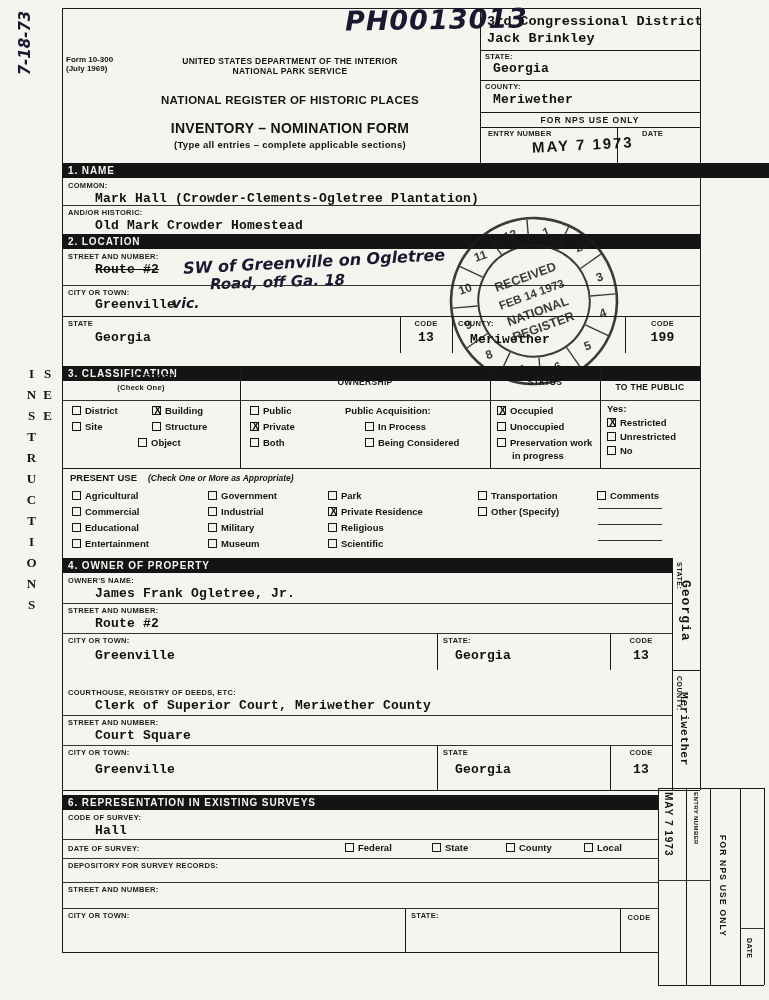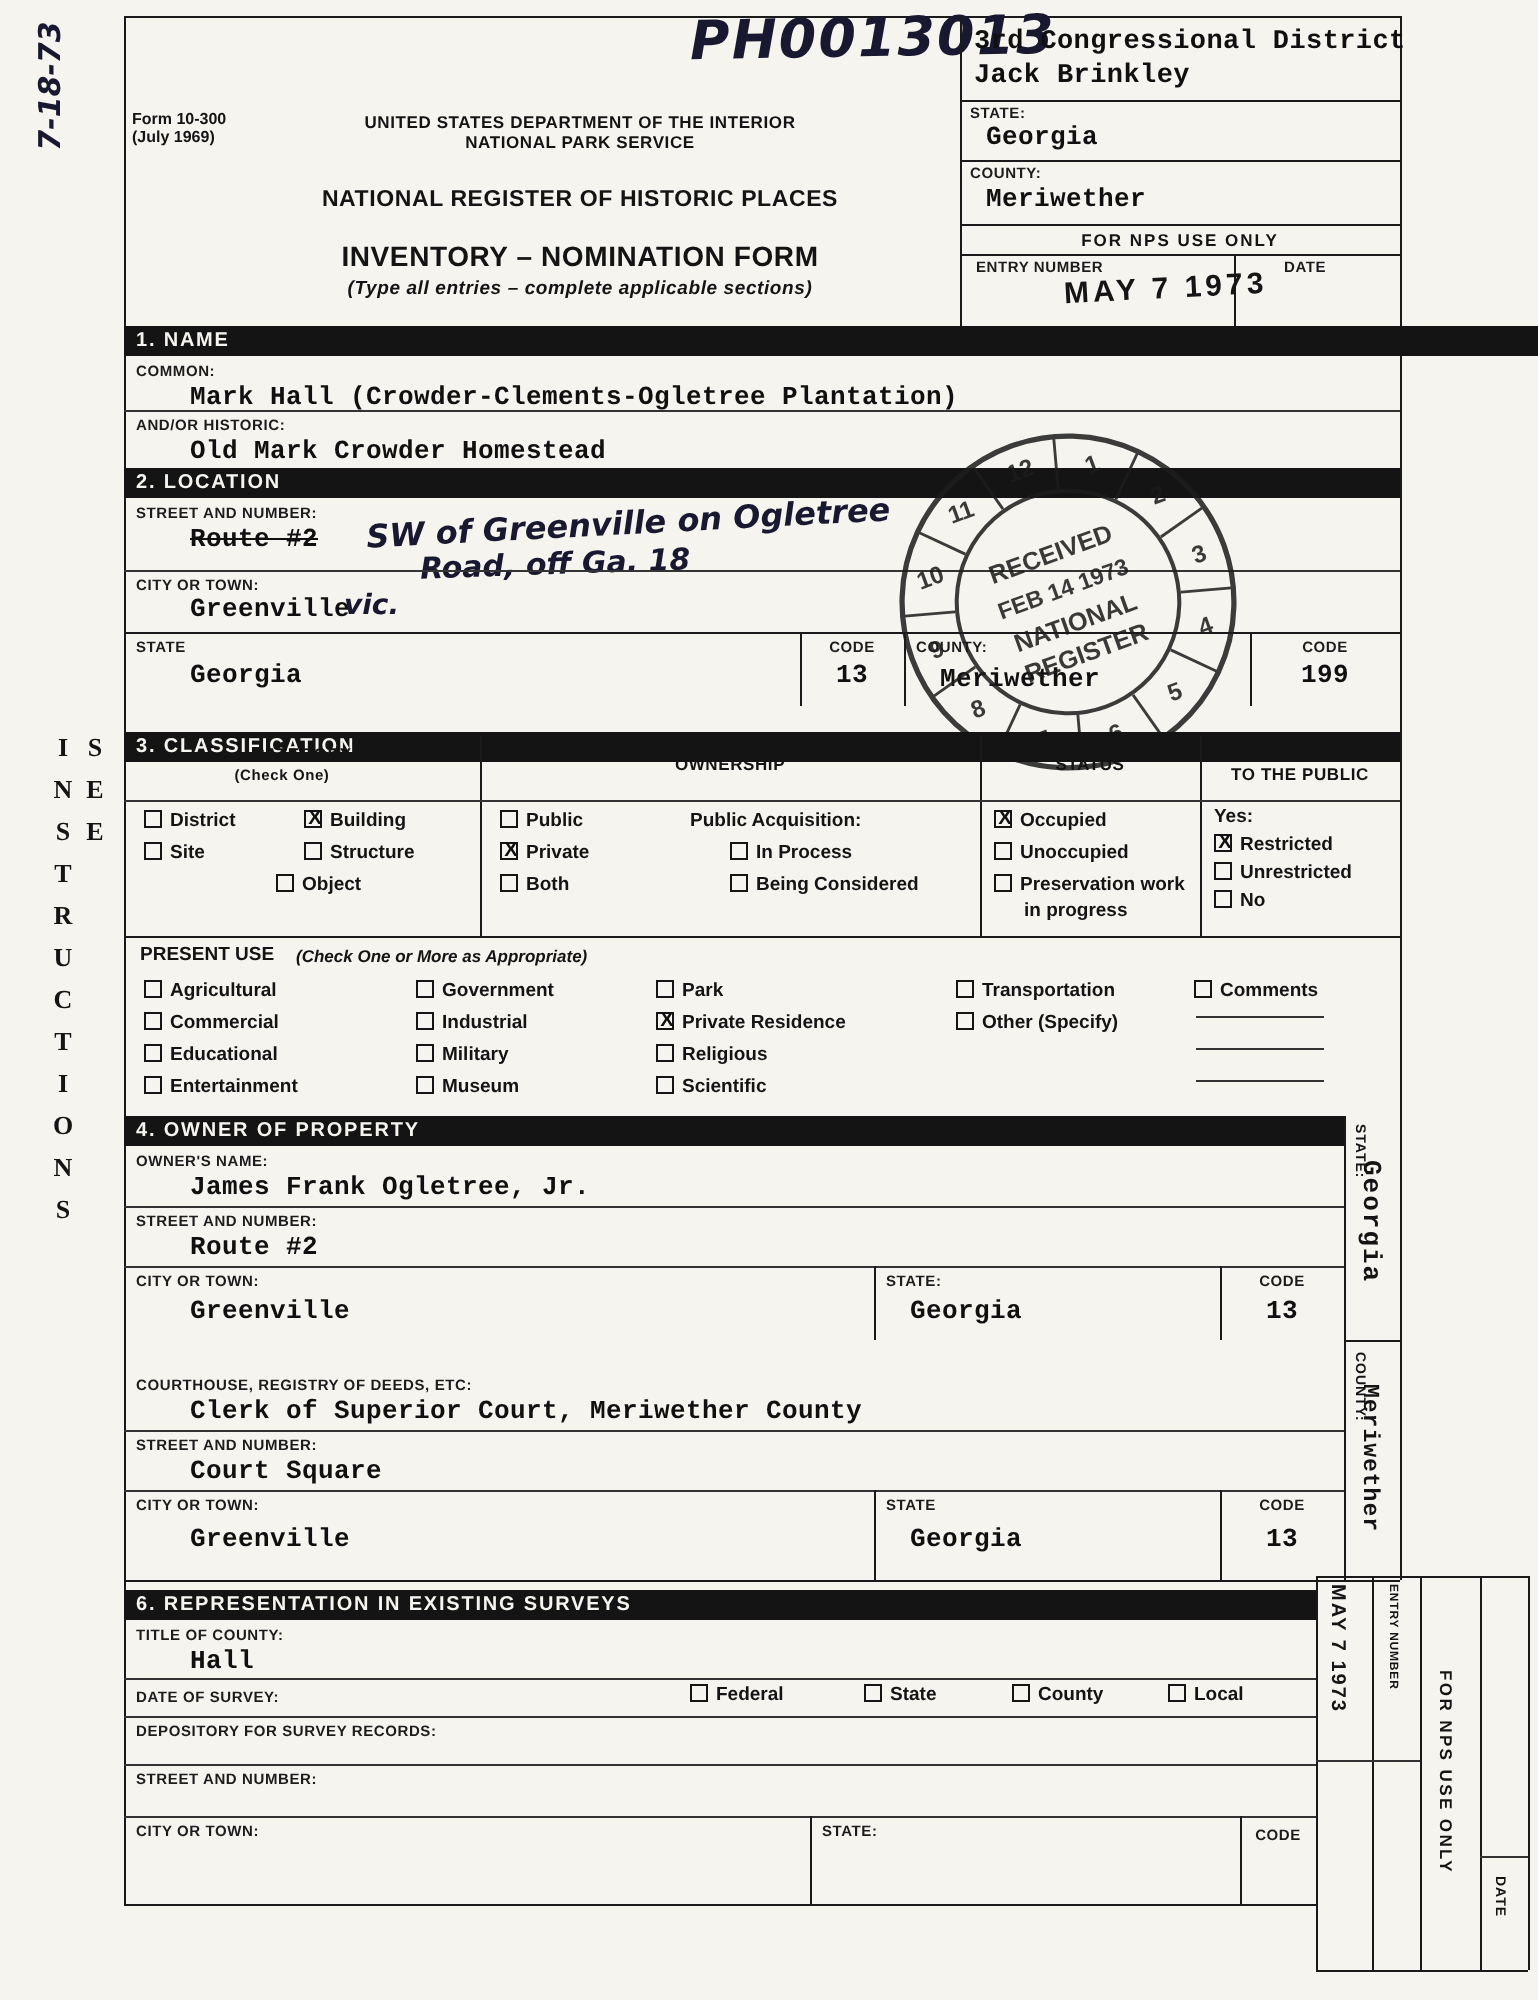--- a/index.html
+++ b/index.html
@@ -47,21 +47,21 @@
   <div class="hand" style="left:345px;top:4px;font-size:27px;font-weight:700;letter-spacing:1px;transform:rotate(-1deg)">PH0013013</div>
   <div class="typed" style="left:487px;top:14px;font-size:13.5px">3rd Congressional District</div>
   <div class="typed" style="left:487px;top:31px;font-size:13.5px">Jack Brinkley</div>
 
   <div class="abs" style="left:66px;top:55px;font-size:8px;font-weight:700">Form 10-300</div>
   <div class="abs" style="left:66px;top:64px;font-size:8px;font-weight:700">(July 1969)</div>
   <div class="hdr" style="left:150px;top:56px;width:280px;font-size:8.5px">UNITED STATES DEPARTMENT OF THE INTERIOR</div>
   <div class="hdr" style="left:150px;top:66px;width:280px;font-size:8.5px">NATIONAL PARK SERVICE</div>
   <div class="hdr" style="left:105px;top:94px;width:370px;font-size:11.5px">NATIONAL REGISTER OF HISTORIC PLACES</div>
   <div class="hdr" style="left:105px;top:120px;width:370px;font-size:14px">INVENTORY – NOMINATION FORM</div>
-  <div class="hdr" style="left:105px;top:139px;width:370px;font-size:9.5px;font-style:italic">(Type all entries – complete applicable sections)</div>
+  <div class="hdr" style="left:105px;top:139px;width:370px;font-size:9.5px;">(Type all entries – complete applicable sections)</div>
 
   <div class="vline" style="left:480px;top:8px;height:155px"></div>
   <div class="hline" style="left:480px;top:50px;width:220px"></div>
   <div class="hline" style="left:480px;top:80px;width:220px"></div>
   <div class="hline" style="left:480px;top:112px;width:220px"></div>
   <div class="hline" style="left:480px;top:127px;width:220px"></div>
   <div class="vline" style="left:617px;top:127px;height:36px"></div>
   <div class="flabel" style="left:485px;top:52px">STATE:</div>
   <div class="typed" style="left:493px;top:61px">Georgia</div>
   <div class="flabel" style="left:485px;top:82px">COUNTY:</div>
@@ -230,21 +230,21 @@
   <div class="hline" style="left:62px;top:790px;width:638px"></div>
 
   <div class="vline" style="left:672px;top:558px;height:232px"></div>
   <div class="hline" style="left:672px;top:670px;width:28px"></div>
   <div class="vlabel" style="left:676px;top:562px">STATE:</div>
   <div class="vtyped" style="left:678px;top:580px">Georgia</div>
   <div class="vlabel" style="left:676px;top:676px">COUNTY:</div>
   <div class="vtyped" style="left:678px;top:692px;font-size:11.5px;letter-spacing:.5px">Meriwether</div>
 
   <div class="bar" style="left:62px;top:795px;width:596px">6.  REPRESENTATION IN EXISTING SURVEYS</div>
-  <div class="flabel" style="left:68px;top:813px">TITLE OF COUNTY:</div>
+  <div class="flabel" style="left:68px;top:813px">CODE OF SURVEY:</div>
   <div class="typed" style="left:95px;top:823px">Hall</div>
   <div class="hline thin" style="left:62px;top:839px;width:596px"></div>
   <div class="flabel" style="left:68px;top:844px">DATE OF SURVEY:</div>
   <span class="ck" style="left:345px;top:842px"><span class="cb"></span><span>Federal</span></span>
   <span class="ck" style="left:432px;top:842px"><span class="cb"></span><span>State</span></span>
   <span class="ck" style="left:506px;top:842px"><span class="cb"></span><span>County</span></span>
   <span class="ck" style="left:584px;top:842px"><span class="cb"></span><span>Local</span></span>
   <div class="hline thin" style="left:62px;top:858px;width:596px"></div>
   <div class="flabel" style="left:68px;top:861px">DEPOSITORY FOR SURVEY RECORDS:</div>
   <div class="hline thin" style="left:62px;top:882px;width:596px"></div>

